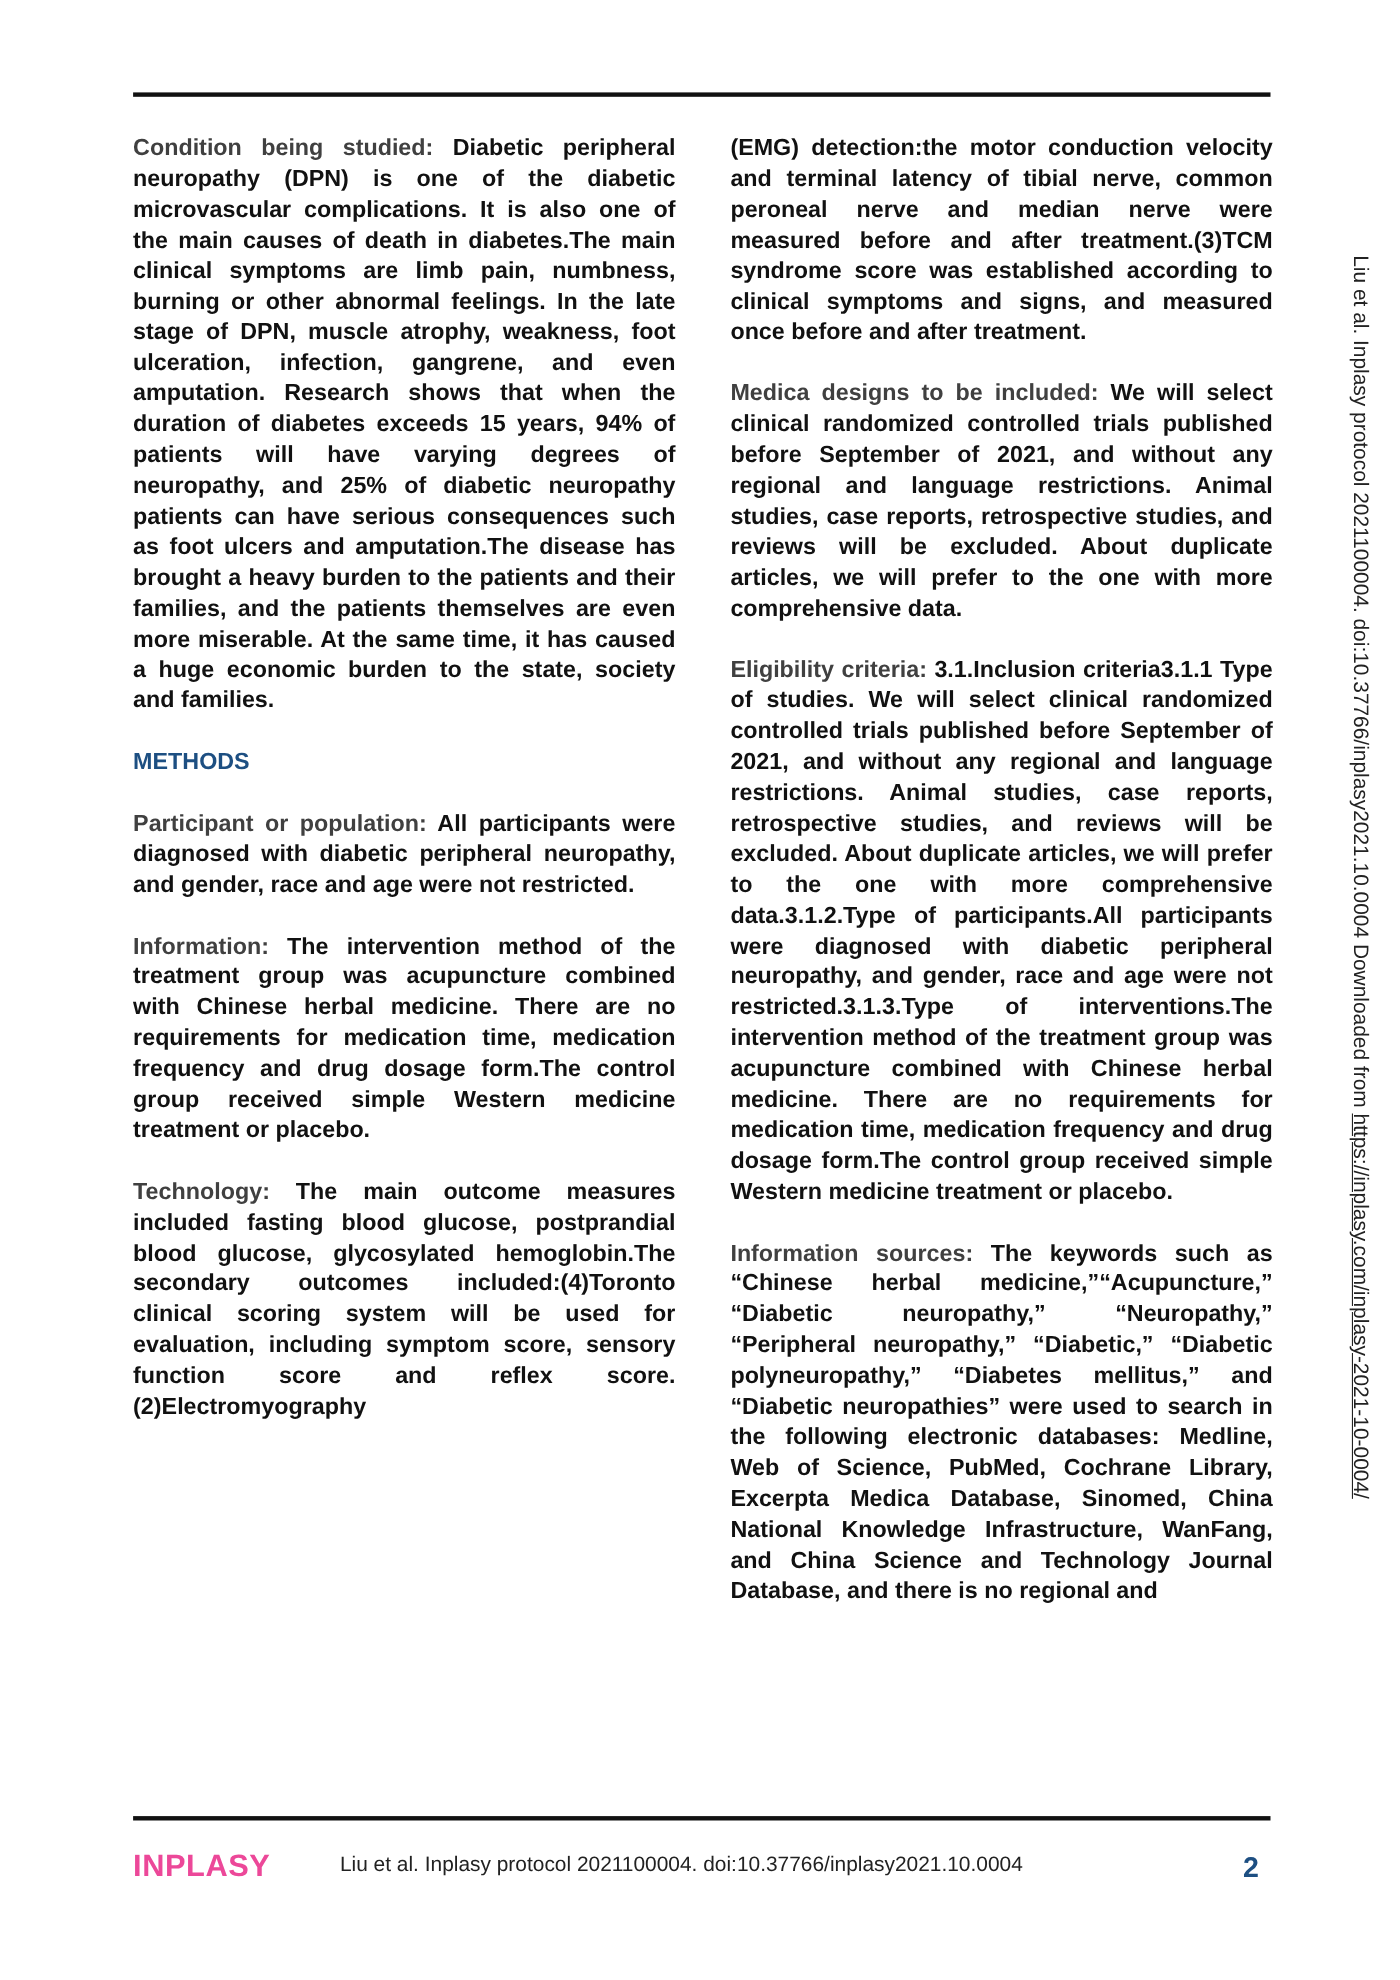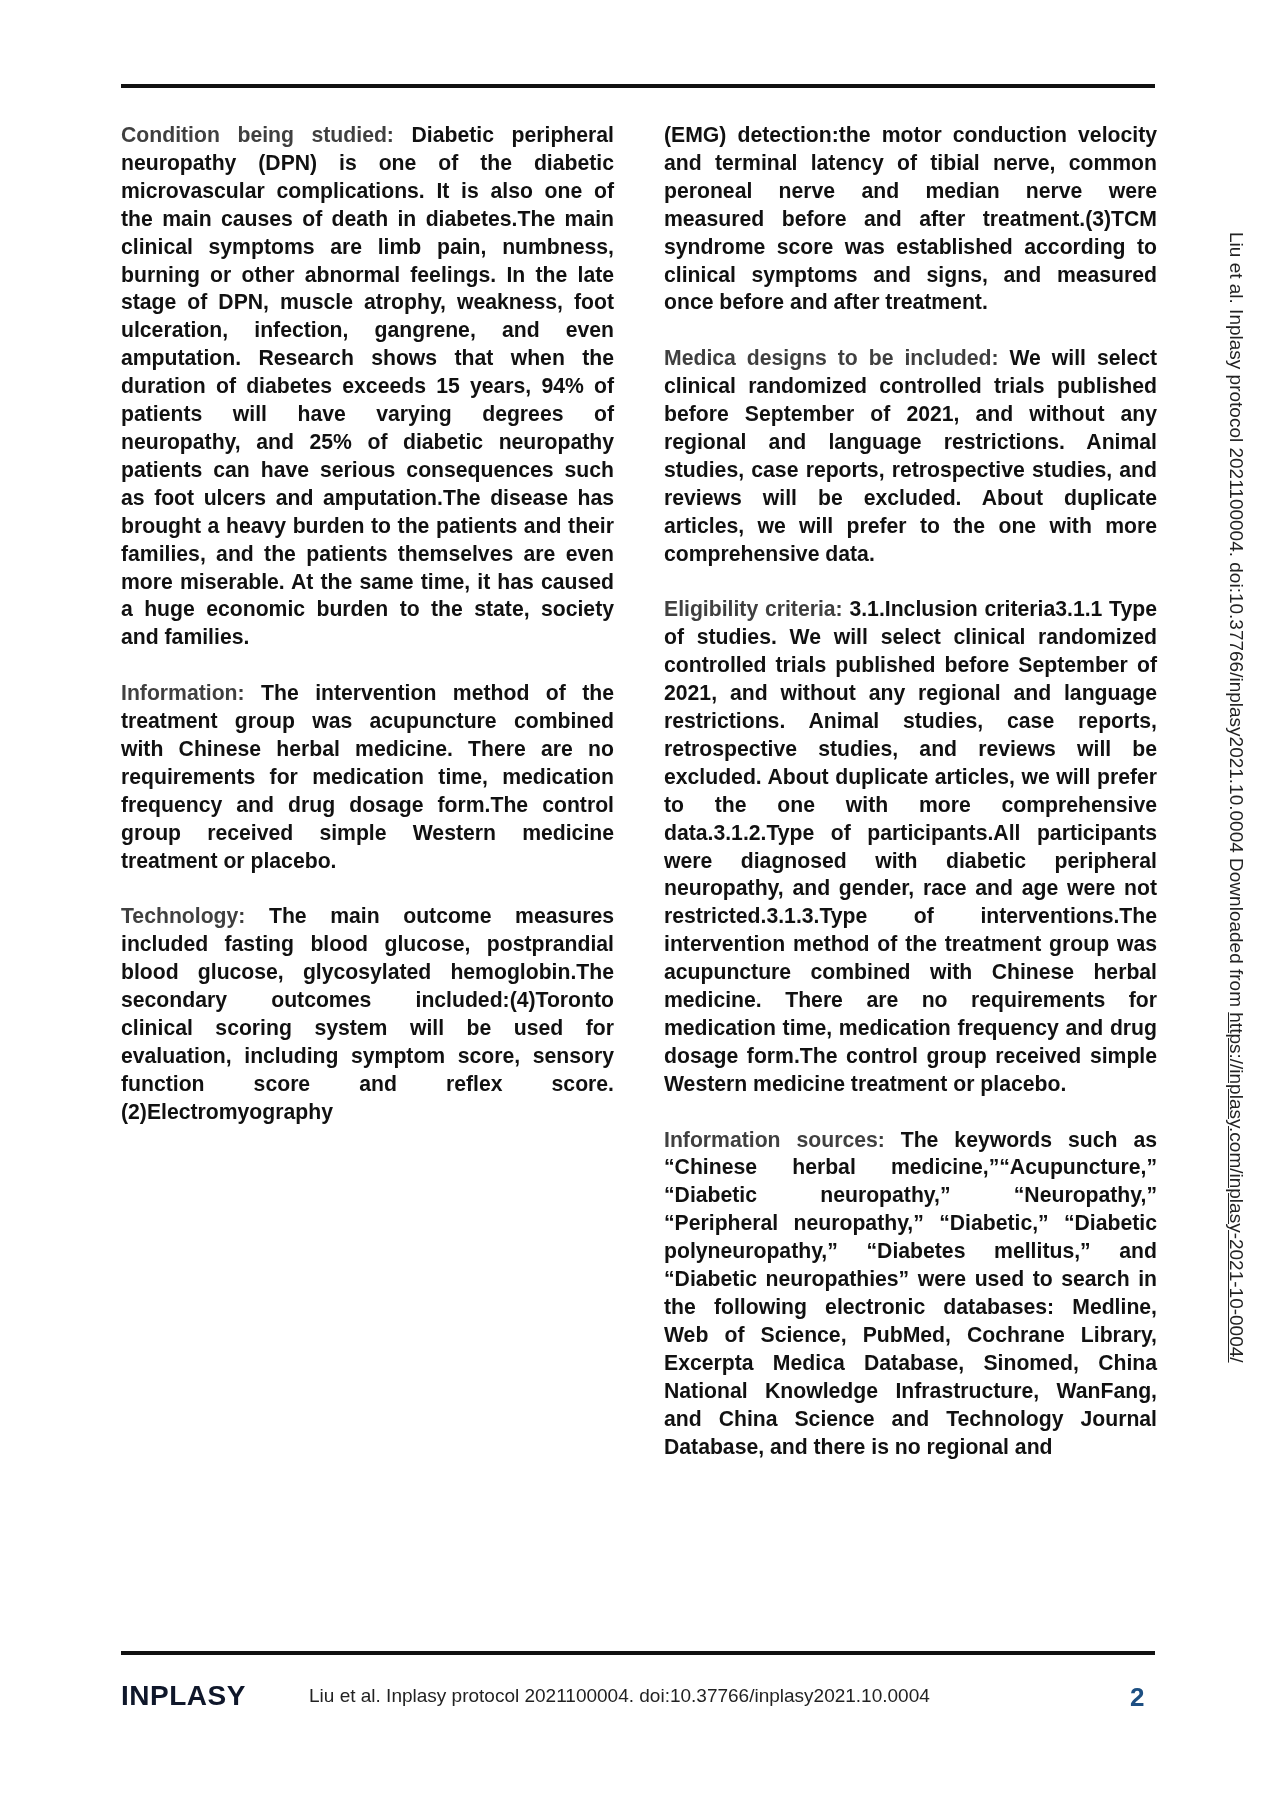--- a/index.html
+++ b/index.html
@@ -6,33 +6,35 @@
   body { width: 1273px; height: 1800px; position: relative; overflow: hidden; font-family: "Liberation Sans", sans-serif; color: #111; }
   .rule { position: absolute; left: 121px; width: 1034px; height: 4px; background: #111; }
   .rule.top { top: 84px; }
   .rule.bottom { top: 1651px; }
   .col { position: absolute; top: 121px; width: 493px; font-size: 21.2px; line-height: 27.9px; font-weight: bold; text-align: justify; }
   .col.left { left: 121px; }
   .col.right { left: 664px; }
   .col p { margin: 0 0 27.9px 0; }
   .label { color: #404040; font-weight: bold; }
   .heading { color: #1d4f82; font-weight: bold; margin: 0 0 27.9px 0; }
-  .footer-brand { position: absolute; left: 121px; top: 1680px; font-size: 28px; font-weight: bold; color: #0f172a; letter-spacing: 0.5px; }
+  .footer-brand { position: absolute; left: 121px; top: 1680px; font-size: 28px; font-weight: bold; color: #ec4899; letter-spacing: 0.5px; }
   .footer-cite { position: absolute; left: 309px; top: 1685px; font-size: 19px; color: #222; }
   .footer-page { position: absolute; left: 1130px; top: 1682px; font-size: 26px; font-weight: bold; color: #1d4f82; }
   .side-note { position: absolute; left: 1247px; top: 232px; transform-origin: 0 0; transform: rotate(90deg); white-space: nowrap; font-size: 19px; color: #222; }
   .side-note .link { text-decoration: underline; }
 </style>
 </head>
 <body>
 
 <div class="rule top"></div>
 
 <div class="col left">
   <p><span class="label">Condition being studied:</span><span> Diabetic peripheral neuropathy (DPN) is one of the diabetic microvascular complications. It is also one of the main causes of death in diabetes.The main clinical symptoms are limb pain, numbness, burning or other abnormal feelings. In the late stage of DPN, muscle atrophy, weakness, foot ulceration, infection, gangrene, and even amputation. Research shows that when the duration of diabetes exceeds 15 years, 94% of patients will have varying degrees of neuropathy, and 25% of diabetic neuropathy patients can have serious consequences such as foot ulcers and amputation.The disease has brought a heavy burden to the patients and their families, and the patients themselves are even more miserable. At the same time, it has caused a huge economic burden to the state, society and families.</span></p>
+  <div class="heading">METHODS</div>
+  <p><span class="label">Participant or population:</span><span> All participants were diagnosed with diabetic peripheral neuropathy, and gender, race and age were not restricted.</span></p>
   <p><span class="label">Information:</span><span> The intervention method of the treatment group was acupuncture combined with Chinese herbal medicine. There are no requirements for medication time, medication frequency and drug dosage form.The control group received simple Western medicine treatment or placebo.</span></p>
   <p><span class="label">Technology:</span><span> The main outcome measures included fasting blood glucose, postprandial blood glucose, glycosylated hemoglobin.The secondary outcomes included:(4)Toronto clinical scoring system will be used for evaluation, including symptom score, sensory function score and reflex score.(2)Electromyography</span></p>
 </div>
 
 <div class="col right">
   <p>(EMG) detection:the motor conduction velocity and terminal latency of tibial nerve, common peroneal nerve and median nerve were measured before and after treatment.(3)TCM syndrome score was established according to clinical symptoms and signs, and measured once before and after treatment.</p>
   <p><span class="label">Medica designs to be included:</span><span> We will select clinical randomized controlled trials published before September of 2021, and without any regional and language restrictions. Animal studies, case reports, retrospective studies, and reviews will be excluded. About duplicate articles, we will prefer to the one with more comprehensive data.</span></p>
   <p><span class="label">Eligibility criteria:</span><span> 3.1.Inclusion criteria3.1.1 Type of studies. We will select clinical randomized controlled trials published before September of 2021, and without any regional and language restrictions. Animal studies, case reports, retrospective studies, and reviews will be excluded. About duplicate articles, we will prefer to the one with more comprehensive data.3.1.2.Type of participants.All participants were diagnosed with diabetic peripheral neuropathy, and gender, race and age were not restricted.3.1.3.Type of interventions.The intervention method of the treatment group was acupuncture combined with Chinese herbal medicine. There are no requirements for medication time, medication frequency and drug dosage form.The control group received simple Western medicine treatment or placebo.</span></p>
   <p><span class="label">Information sources:</span><span> The keywords such as “Chinese herbal medicine,”“Acupuncture,” “Diabetic neuropathy,” “Neuropathy,” “Peripheral neuropathy,” “Diabetic,” “Diabetic polyneuropathy,” “Diabetes mellitus,” and “Diabetic neuropathies” were used to search in the following electronic databases: Medline, Web of Science, PubMed, Cochrane Library, Excerpta Medica Database, Sinomed, China National Knowledge Infrastructure, WanFang, and China Science and Technology Journal Database, and there is no regional and</span></p>
 </div>

